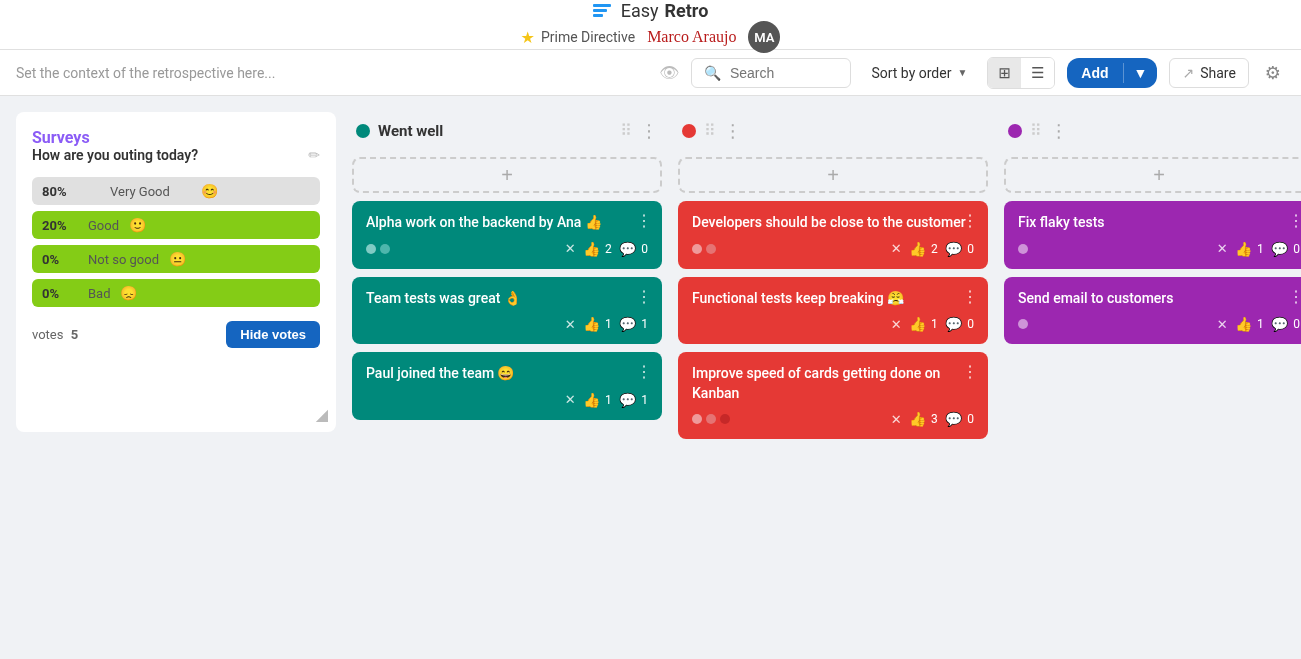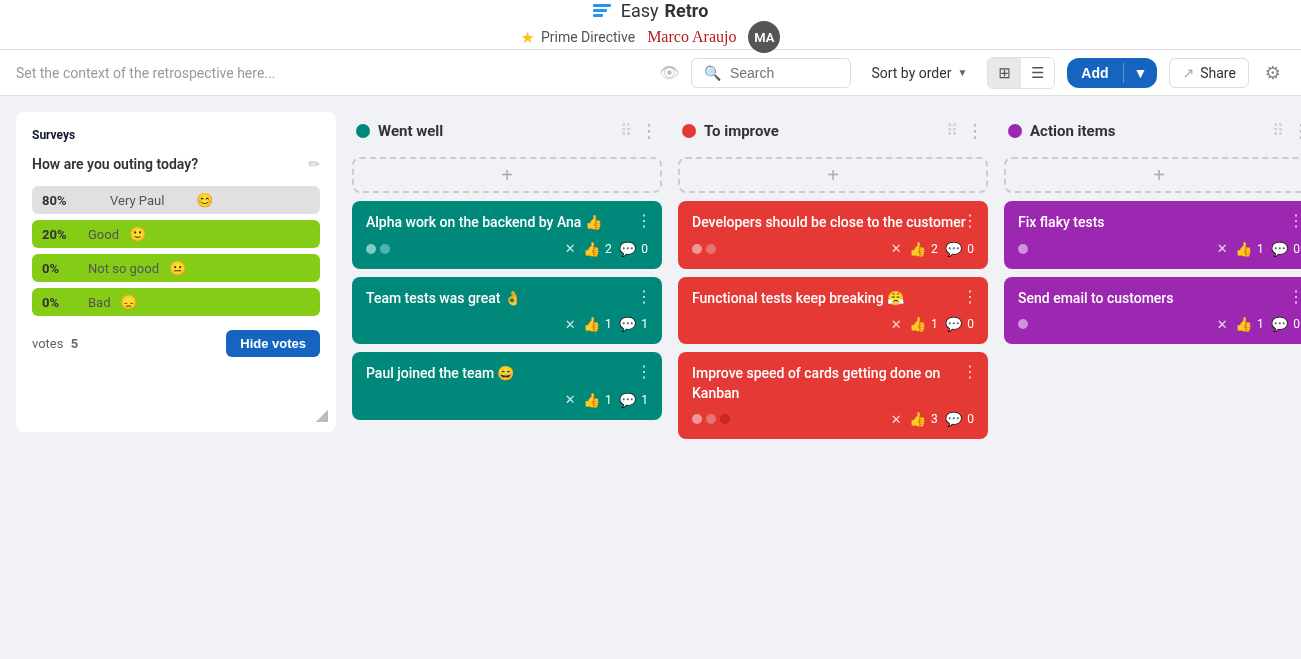--- a/index.html
+++ b/index.html
@@ -57,21 +57,21 @@
     .settings-icon-btn { font-size: 18px; color: #888; cursor: pointer; padding: 4px; }
 
     
     .board { display: flex; gap: 0; padding: 16px; height: calc(659px - 96px); overflow-x: auto; }
 
     
     .surveys-panel {
       background: #fff; border-radius: 8px; width: 320px; min-width: 320px;
       padding: 16px; margin-right: 16px; max-height: 320px;
     }
-    .surveys-title { font-size: 12px; font-weight: 700; color: #0f172a; margin-bottom: 14px; }
+    .surveys-title { font-size: 16px; font-weight: 700; color: #8b5cf6; }
     .survey-question-row { display: flex; align-items: center; justify-content: space-between; margin-bottom: 14px; }
     .survey-question { font-size: 14px; font-weight: 600; color: #333; }
     .edit-icon { color: #bbb; font-size: 14px; cursor: pointer; }
     .survey-option {
       display: flex; align-items: center; gap: 10px; padding: 6px 10px; border-radius: 6px;
       margin-bottom: 6px; background: #84cc16;
     }
     .survey-option.top { background: #e0e0e0; gap: 32px; }
     .survey-pct { font-size: 13px; font-weight: 700; color: #333; min-width: 36px; }
     .survey-label { font-size: 13px; color: #555; }
@@ -178,21 +178,21 @@
 <div class="board">
 
   <div class="surveys-panel" style="position:relative;">
     <div class="surveys-title">Surveys</div>
     <div class="survey-question-row">
       <span class="survey-question">How are you outing today?</span>
       <span class="edit-icon">✏</span>
     </div>
     <div class="survey-option top">
       <span class="survey-pct">80%</span>
-      <span class="survey-label">Very Paul</span>
+      <span class="survey-label">Very Good</span>
       <span class="survey-emoji">😊</span>
     </div>
     <div class="survey-option">
       <span class="survey-pct">20%</span>
       <span class="survey-label">Good</span>
       <span class="survey-emoji">🙂</span>
     </div>
     <div class="survey-option">
       <span class="survey-pct">0%</span>
       <span class="survey-label">Not so good</span>
@@ -278,21 +278,20 @@
             <span class="card-comment-icon">💬</span>
             <span>1</span>
           </span>
         </div>
       </div>
     </div>
 
     <div class="column col-to-improve">
       <div class="column-header">
         <div class="column-dot" style="background:#e53935"></div>
-        <span class="column-title">To improve</span>
         <span class="drag-handle">⠿</span>
         <span class="more-btn">⋮</span>
       </div>
       <button class="add-card-btn">+</button>
 
       <div class="card card-red">
         <span class="card-menu">⋮</span>
         <div class="card-text">Developers should be close to the customer</div>
         <div class="card-footer">
           <div class="card-dots">
@@ -349,21 +348,20 @@
             <span class="card-comment-icon">💬</span>
             <span>0</span>
           </span>
         </div>
       </div>
     </div>
 
     <div class="column col-action-items">
       <div class="column-header">
         <div class="column-dot" style="background:#9c27b0"></div>
-        <span class="column-title">Action items</span>
         <span class="drag-handle">⠿</span>
         <span class="more-btn">⋮</span>
       </div>
       <button class="add-card-btn">+</button>
 
       <div class="card card-purple">
         <span class="card-menu">⋮</span>
         <div class="card-text">Fix flaky tests</div>
         <div class="card-footer">
           <div class="card-dots">

